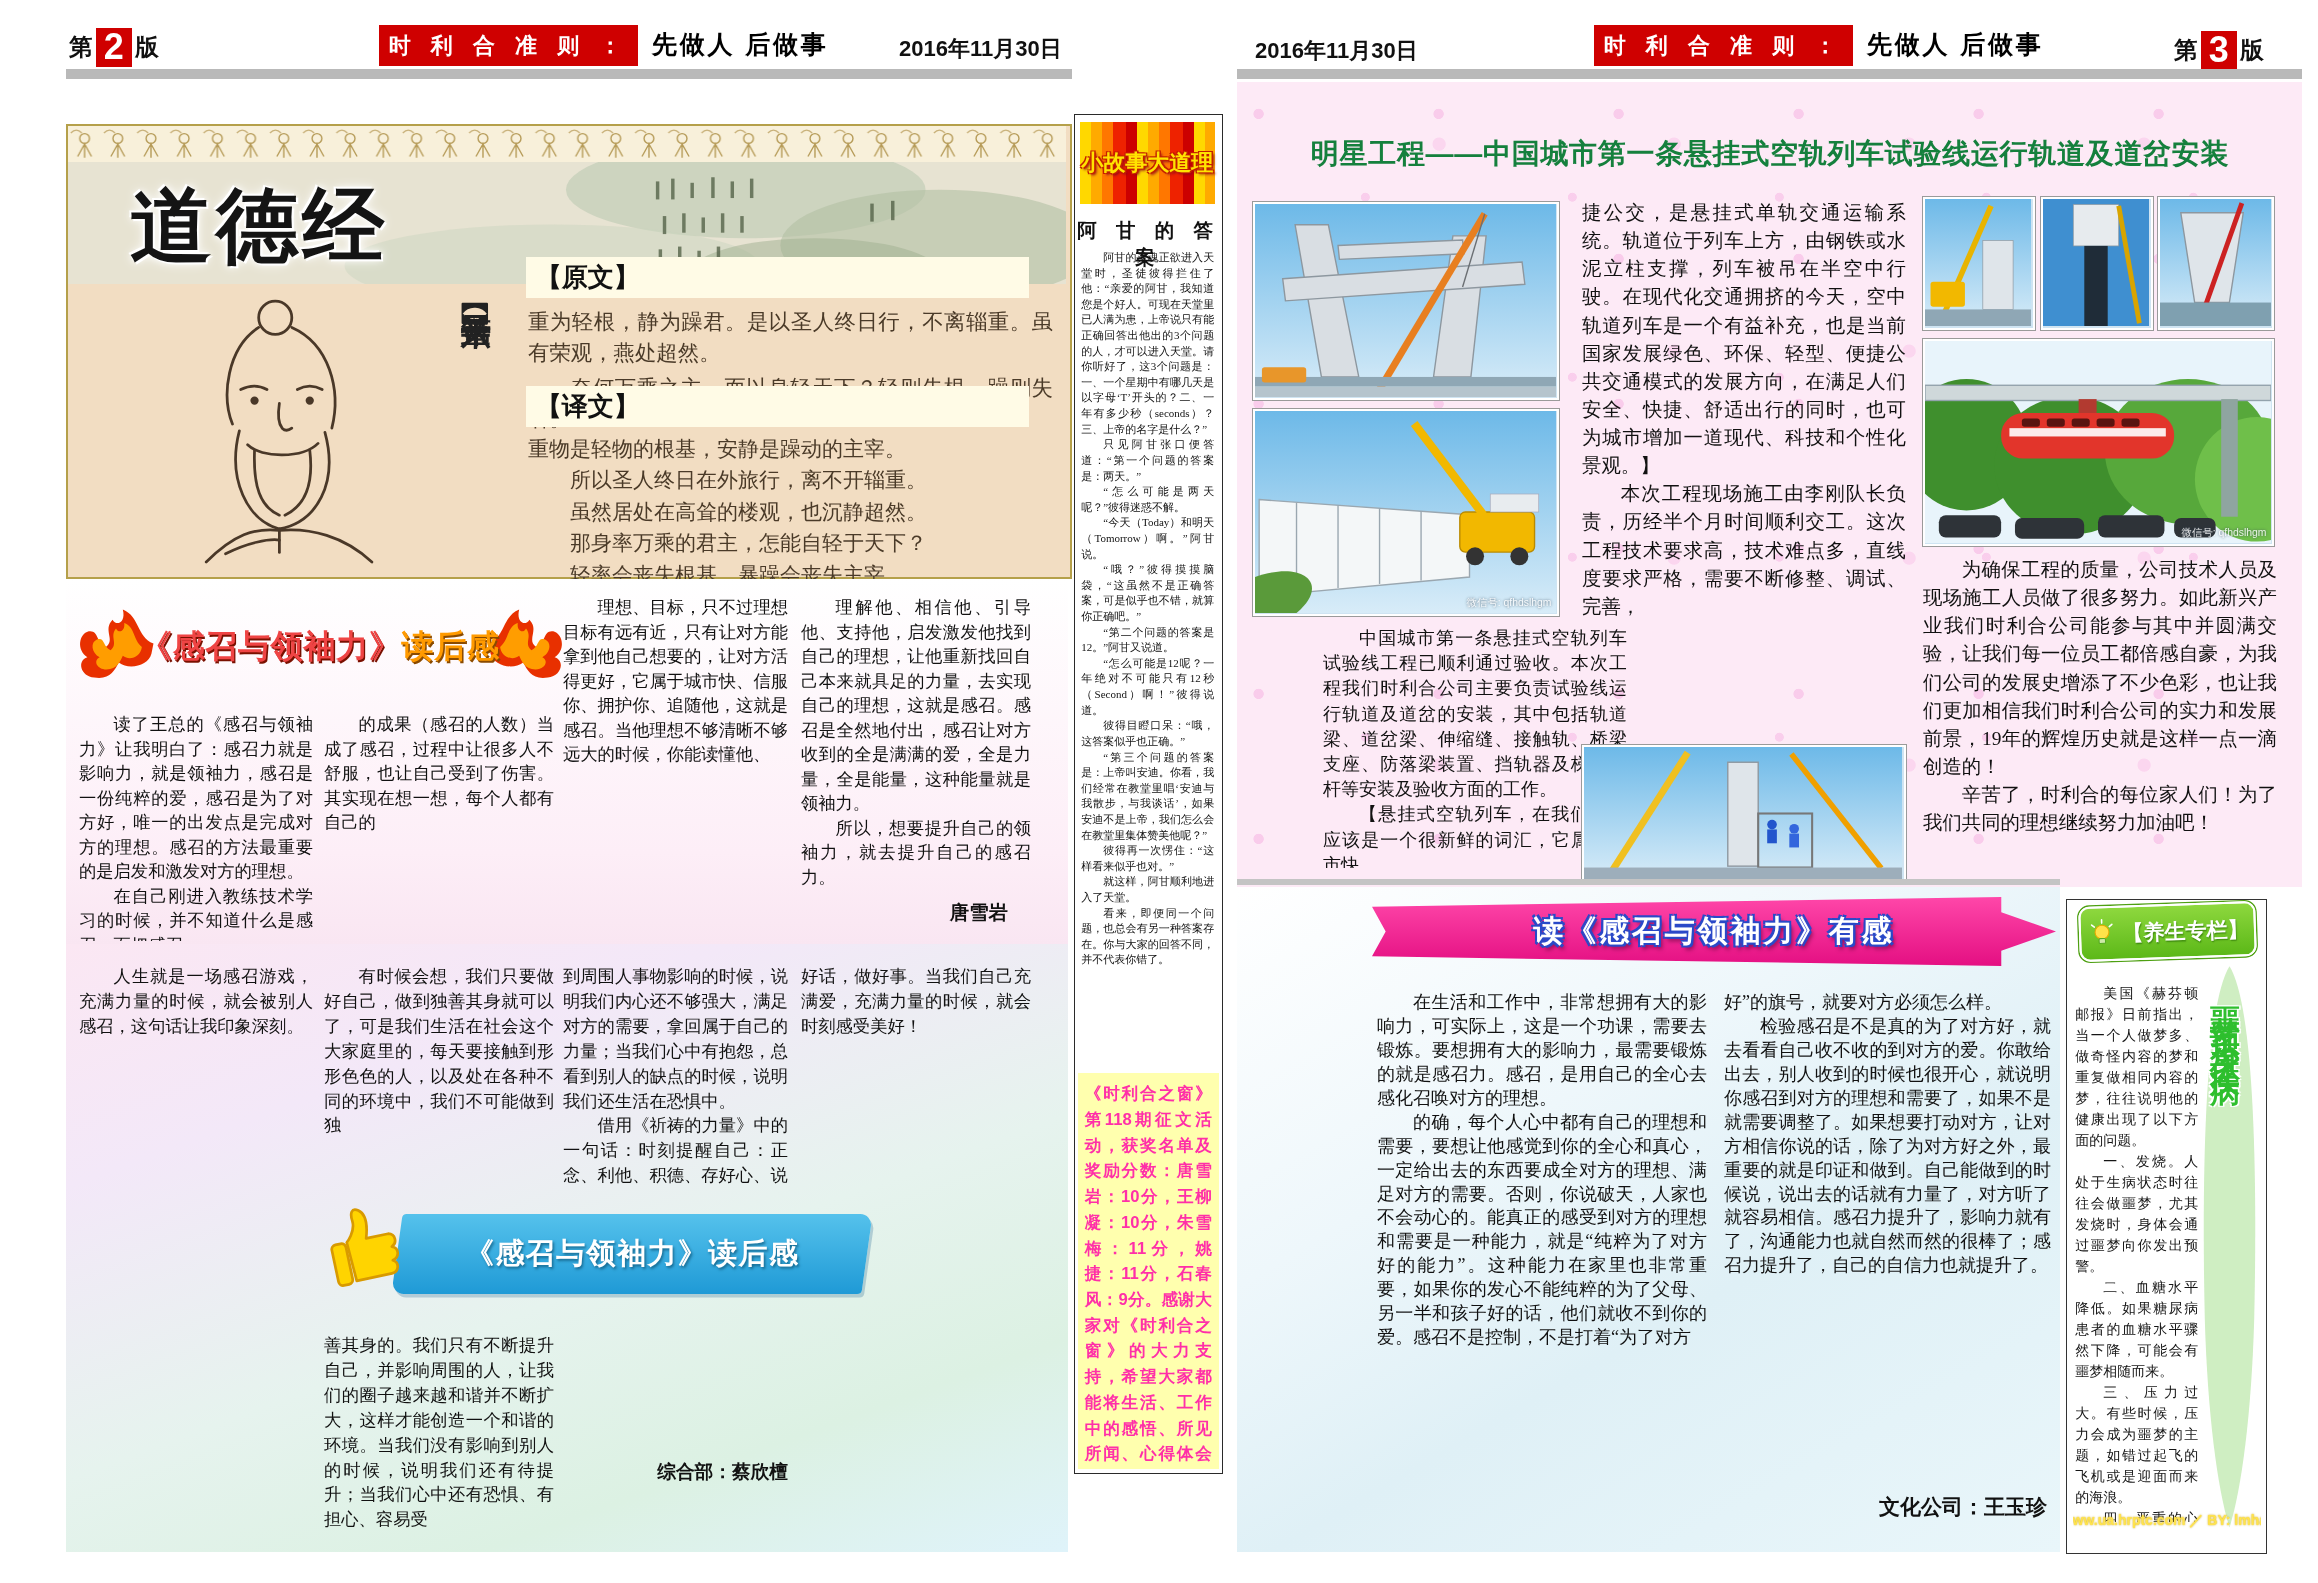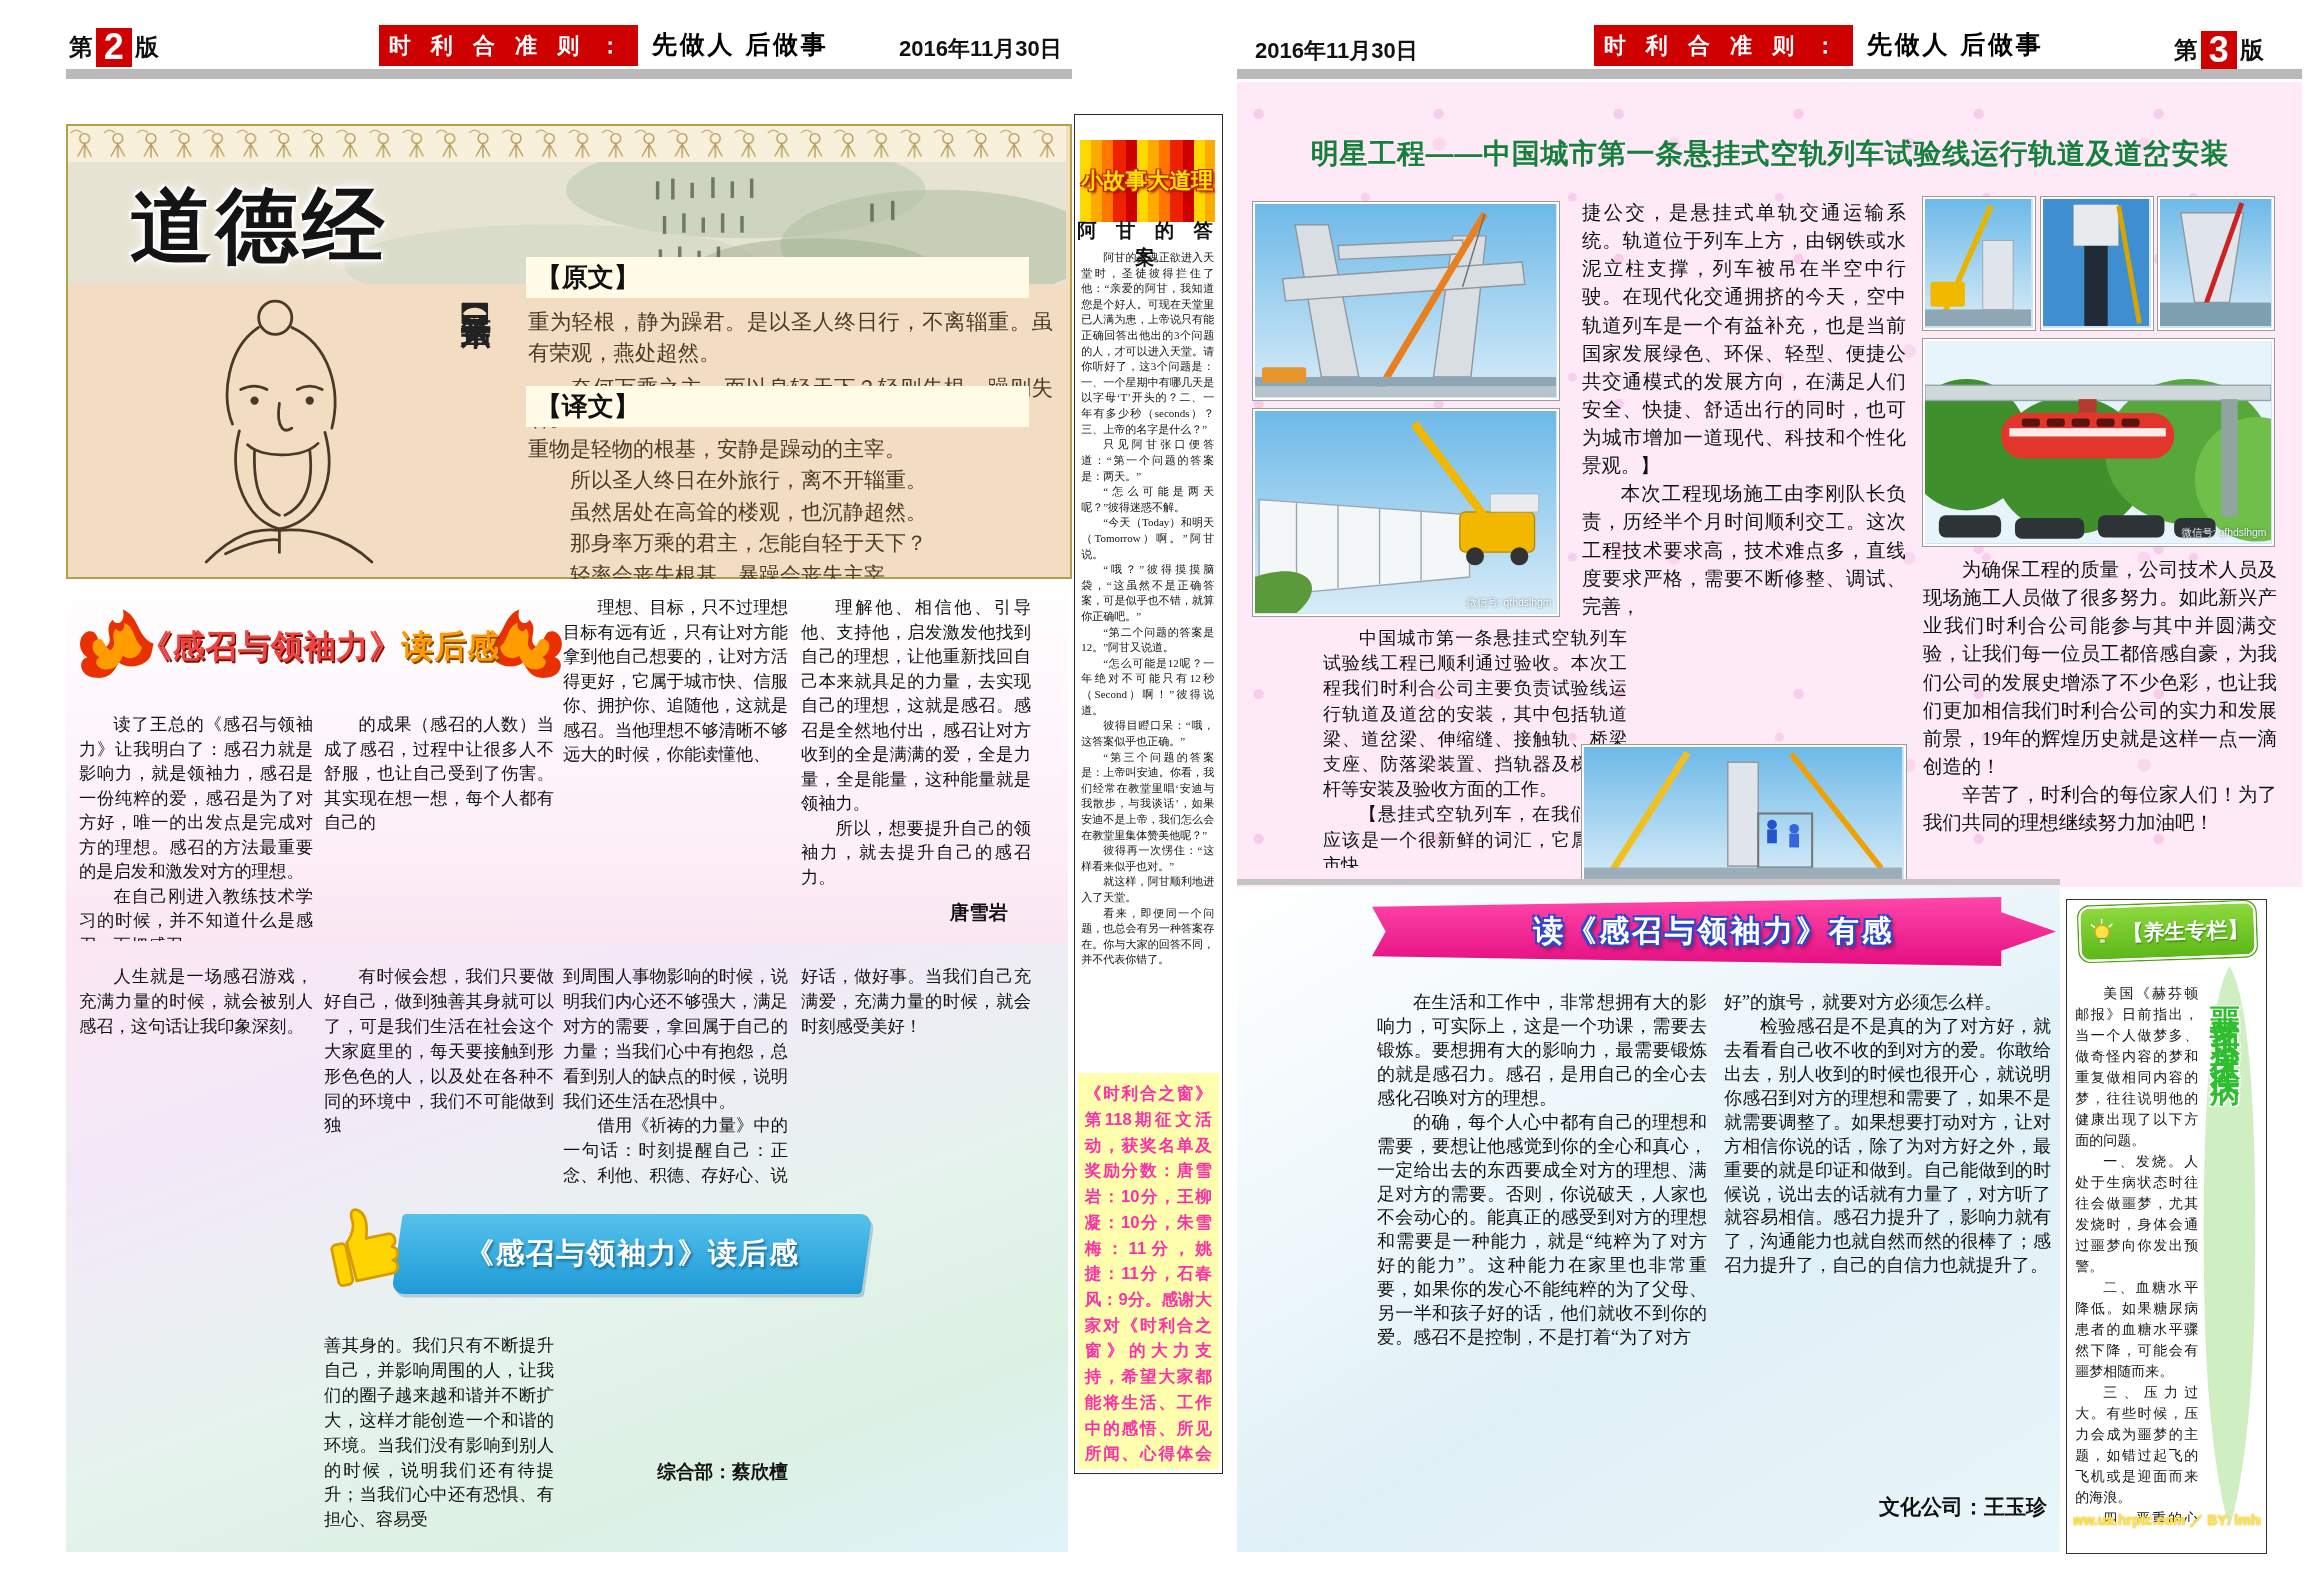--- a/index.html
+++ b/index.html
@@ -231,21 +231,21 @@
     <g transform="rotate(-12 50 60)">
       <rect x="12" y="62" width="16" height="46" rx="5" fill="#ffd400" stroke="#d89a00" stroke-width="3"></rect>
       <path d="M32,106 L72,106 C80,106 83,96 76,92 C84,90 86,80 78,77 C85,74 85,64 77,62 L52,62 C56,50 58,36 50,30 C43,25 40,31 41,40 C42,52 30,62 30,62 Z" fill="#ffd400" stroke="#d89a00" stroke-width="3" stroke-linejoin="round"></path>
     </g>
   </svg>
   <div class="abs ribbon-blue" style="left:397px;top:1214px;width:470px;height:80px;z-index:5;">
     <span>《感召与领袖力》读后感</span>
   </div>
 
   <div class="abs story-box" style="left:1074px;top:114px;width:147px;height:1358px;">
-    <div class="abs story-hdr" style="left:4.8px;top:25px;width:135px;height:82px;">
+    <div class="abs story-hdr" style="left:4.8px;top:7px;width:135px;height:82px;">
       <span>小故事大道理</span>
     </div>
     <div class="abs story-title san" style="left:0;top:102px;width:100%;">阿 甘 的 答 案</div>
     <div class="abs story-text clipcol" style="left:6.2px;top:135px;width:133px;height:816px;">
         <p>阿甘的灵魂正欲进入天堂时，圣徒彼得拦住了他：“亲爱的阿甘，我知道您是个好人。可现在天堂里已人满为患，上帝说只有能正确回答出他出的3个问题的人，才可以进入天堂。请你听好了，这3个问题是：一、一个星期中有哪几天是以字母‘T’开头的？二、一年有多少秒（seconds）？三、上帝的名字是什么？”</p>
         <p>只见阿甘张口便答道：“第一个问题的答案是：两天。”</p>
         <p>“怎么可能是两天呢？”彼得迷惑不解。</p>
         <p>“今天（Today）和明天（Tomorrow）啊。”阿甘说。</p>
         <p>“哦？”彼得摸摸脑袋，“这虽然不是正确答案，可是似乎也不错，就算你正确吧。”</p>
         <p>“第二个问题的答案是12。”阿甘又说道。</p>

